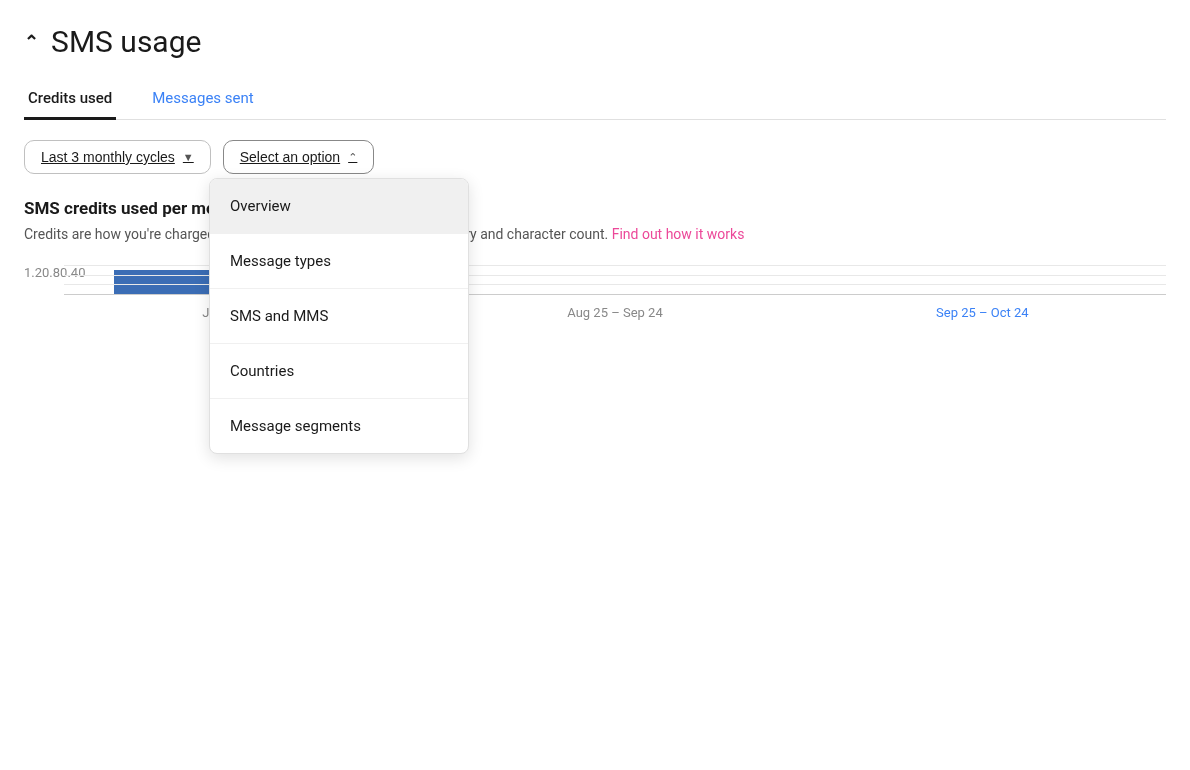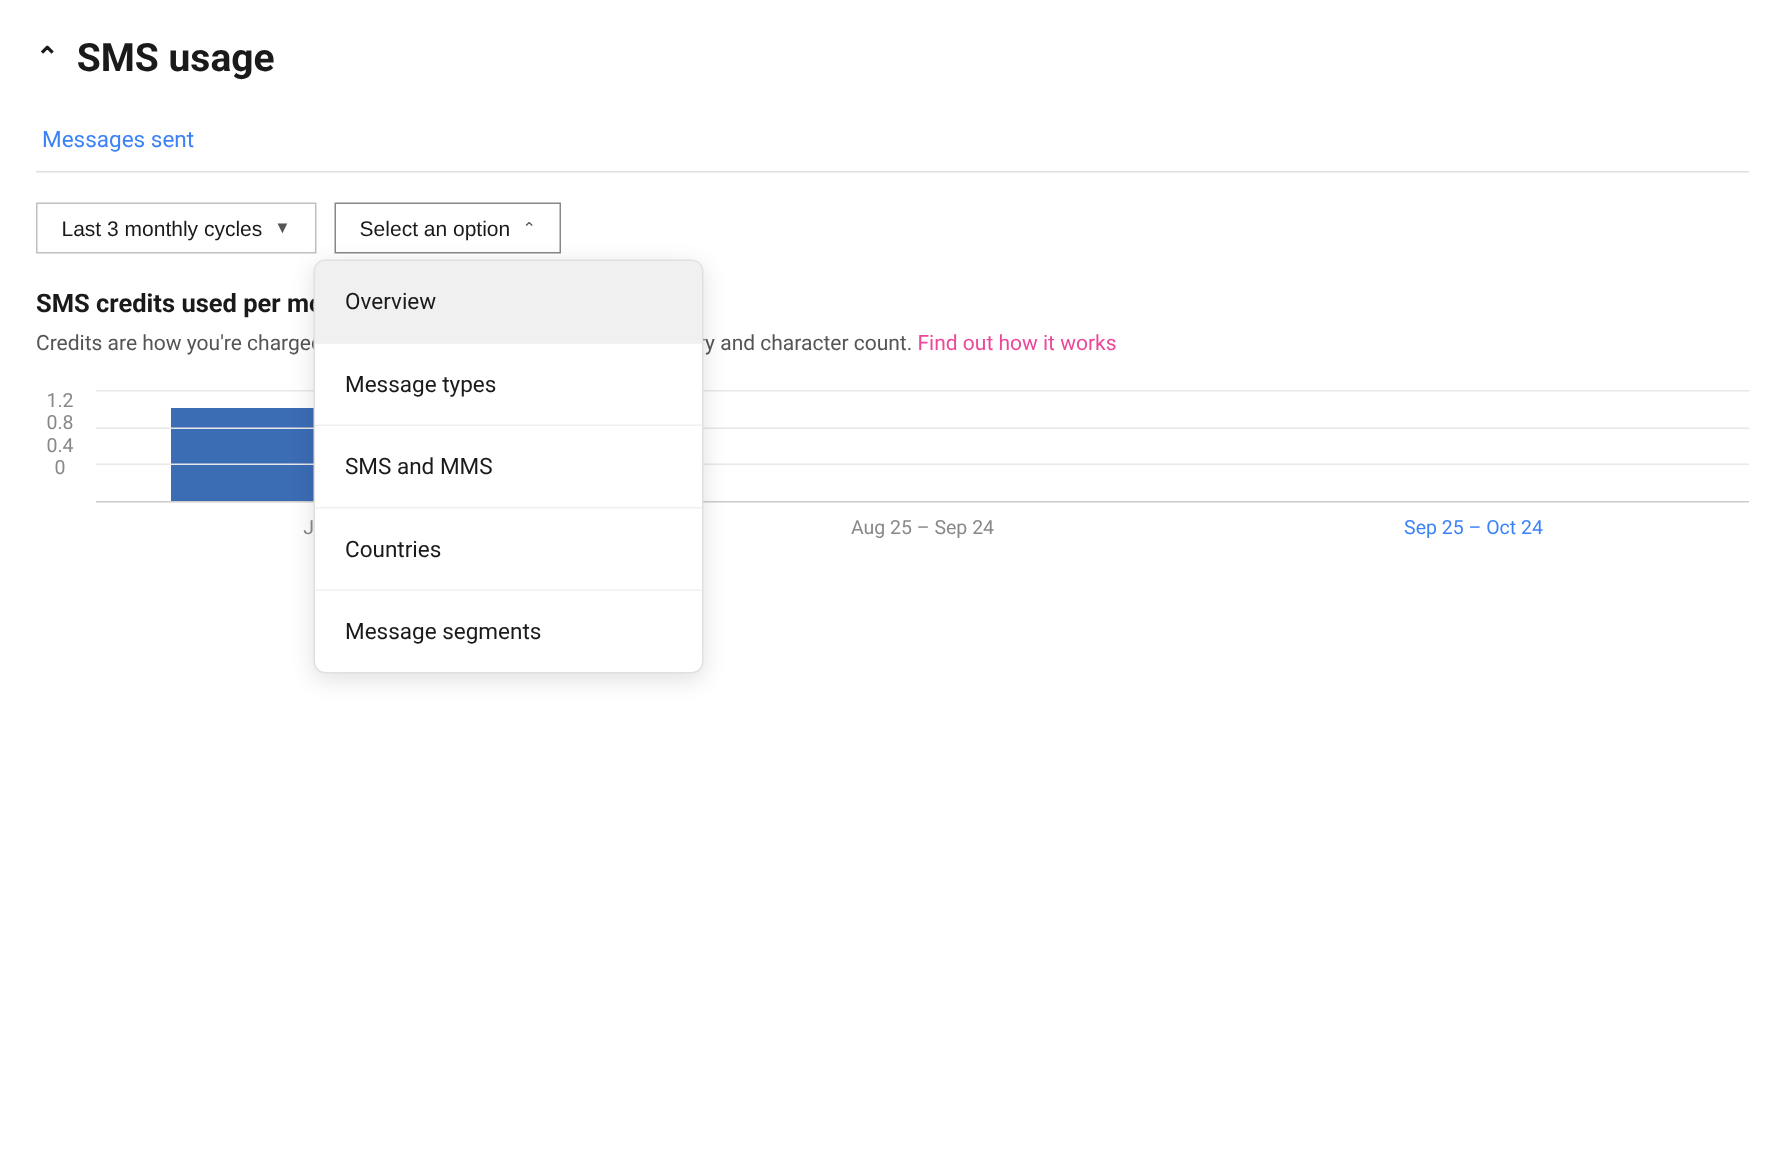--- a/index.html
+++ b/index.html
@@ -24,22 +24,22 @@
       margin-bottom: 20px;
     }
     .chevron-up-icon {
       font-size: 18px;
       font-weight: bold;
       color: #1a1a1a;
       cursor: pointer;
       line-height: 1;
     }
     .page-title {
-      font-size: 26px;
-      font-weight: 700;
+      font-size: 30px;
+      font-weight: 400;
       color: #1a1a1a;
     }
 
     
     .tabs {
       display: flex;
       border-bottom: 1px solid #e0e0e0;
       margin-bottom: 20px;
     }
     .tab {
@@ -65,26 +65,27 @@
       margin-bottom: 24px;
       position: relative;
     }
 
     .dropdown-btn {
       display: flex;
       align-items: center;
       gap: 8px;
       padding: 8px 16px;
       border: 1.5px solid #c0c0c0;
-      border-radius: 0;
+      border-radius: 10px;
       background: #fff;
       font-size: 14px;
       color: #1a1a1a;
       cursor: pointer;
       white-space: nowrap;
+      text-decoration: underline;
     }
     .dropdown-btn .chevron {
       font-size: 11px;
       color: #555;
     }
 
     .dropdown-btn.open {
       border-color: #888;
     }
 
@@ -140,20 +141,23 @@
 <body>
 
 <div class="page-container">
 
   <div class="header">
     <span class="chevron-up-icon">⌃</span>
     <h1 class="page-title">SMS usage</h1>
   </div>
 
   <div class="tabs">
+    <div class="tab active">
+      <span>Credits used</span>
+    </div>
     <div class="tab">
       <span>Messages sent</span>
     </div>
   </div>
 
   <div class="controls-row">
 
     <button class="dropdown-btn">
       <span>Last 3 monthly cycles</span>
       <span class="chevron">▼</span>
@@ -187,21 +191,21 @@
     <div class="chart-title">SMS credits used per month</div>
     <div class="chart-description">
       <span>Credits are how you're charged for SMS messages, which vary by country and character count.</span>
       <a href="#" class="chart-link">
         <span>Find out how it works</span>
       </a>
     </div>
 
     <div style="display:flex; margin-top:20px;">
 
-      <div style="display:flex; flex-direction:column; justify-content:space-between; align-items:center; width:40px; padding-right:8px; font-size:13px; color:#888; padding-bottom:40px;">
+      <div style="display:flex; flex-direction:row; justify-content:space-between; align-items:flex-start; width:40px; padding-right:8px; font-size:13px; color:#888; padding-bottom:40px;">
         <span>1.2</span>
         <span>0.8</span>
         <span>0.4</span>
         <span>0</span>
       </div>
 
       <div style="flex:1; display:flex; flex-direction:column;">
         <div style="flex:1; position:relative; border-bottom:1.5px solid #ccc;">
 
           <div style="position:absolute;top:0;left:0;right:0;bottom:0;">

